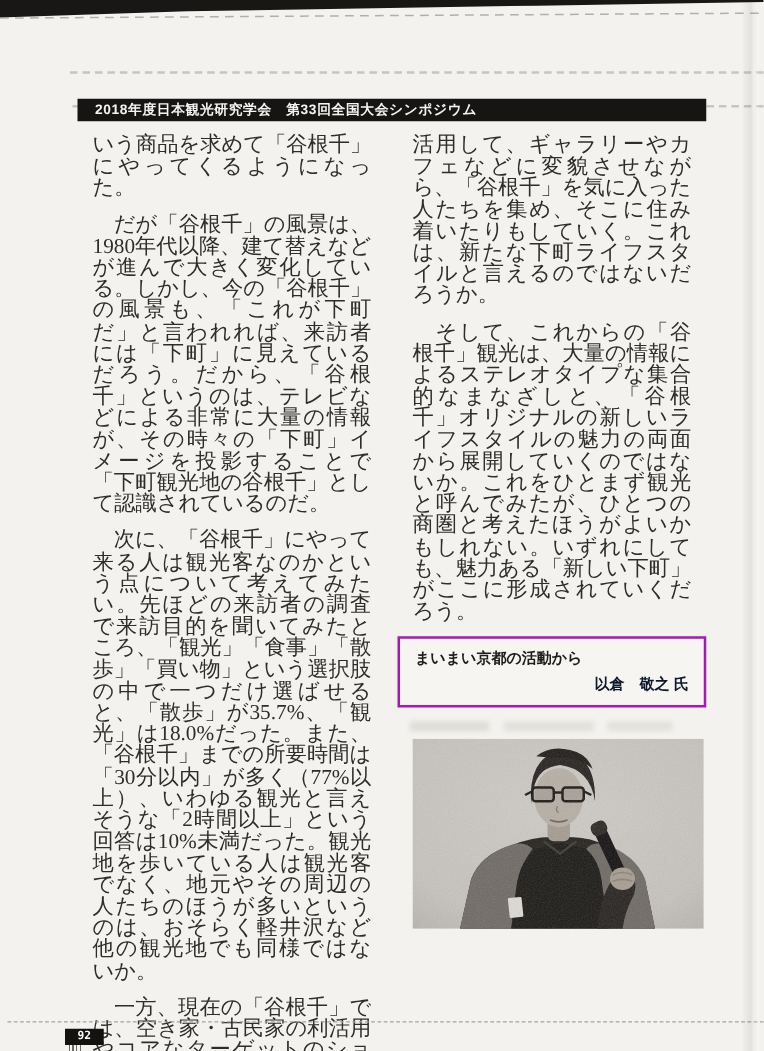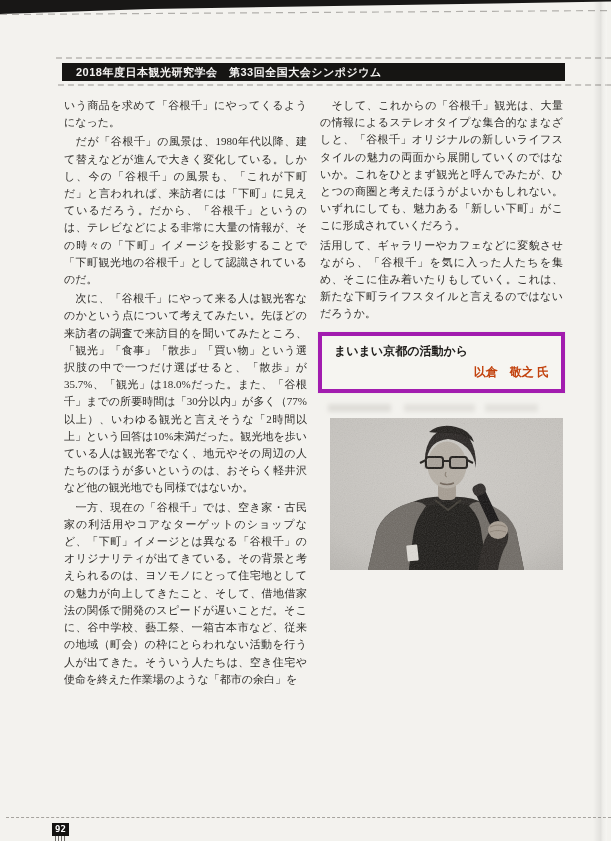--- a/index.html
+++ b/index.html
@@ -14,62 +14,62 @@
     position:absolute;top:0;right:4px;width:14px;height:100%;
     background:linear-gradient(to right, rgba(0,0,0,0) 0%, rgba(0,0,0,0.07) 55%, rgba(0,0,0,0.02) 70%, rgba(255,255,255,0.25) 100%);
     z-index:4;
   }
   .dash-line{position:absolute;border-top:2px dashed #bdbbb6;opacity:.8;}
   .dash-above-header{left:56px;right:0;top:57px;}
   .dash-below-header{left:58px;right:0;top:84px;}
 
   
   .header-bar{
-    position:absolute;left:62px;top:63px;width:503px;height:18px;
+    position:absolute;left:62px;top:79px;width:503px;height:18px;
     background:#161513;color:#f4f3f1;
     font-family:"Liberation Sans","DejaVu Sans",sans-serif;
     font-size:11px;font-weight:bold;line-height:18px;
     padding-left:14px;box-sizing:border-box;letter-spacing:.5px;
     white-space:nowrap;overflow:hidden;
   }
 
   
   .col{position:absolute;top:95px;width:247px;}
   .col-left{left:62px;}
   .col-right{left:318px;}
   p.body-text{
-    margin:2px;font-size:11px;line-height:17.2px;
+    margin:12px;font-size:17px;line-height:17.2px;
     text-align:justify;color:#2f2d2a;
     overflow-wrap:anywhere;
   }
 
   
   .section-box{
-    border:4px solid #a21caf;background:#f6f5f1;
+    border:2px solid #a21caf;background:#f6f5f1;
     margin:9px 0 11px 0;padding:7px 12px 8px 12px;
     font-family:"Liberation Sans","DejaVu Sans",sans-serif;
     box-shadow:0 0 0 1px rgba(0,0,0,0.02);
   }
   .section-box .box-title{font-weight:bold;font-size:12px;color:#1f1d1b;}
-  .section-box .box-speaker{font-weight:bold;font-size:12px;color:#c2410c;text-align:right;margin-top:4px;}
+  .section-box .box-speaker{font-weight:bold;font-size:12px;color:#0f172a;text-align:right;margin-top:4px;}
 
   
   .smudge{
     height:8px;width:210px;margin:4px 0 6px 10px;
     background:linear-gradient(to right,#b9b6b0 0 30%, transparent 30% 36%, #c4c1bb 36% 70%, transparent 70% 75%, #c6c3bd 75% 100%);
     filter:blur(2px);opacity:.35;
   }
 
   
   figure.photo{margin:2px 0 0 12px;width:233px;}
 
   
   .footer-rule{position:absolute;left:6px;right:0;top:817px;border-top:1px dashed #a6a39e;}
   .page-number{
-    position:absolute;left:52px;top:823px;width:17px;height:13px;
+    position:absolute;left:52px;top:823px;width:31px;height:13px;
     background:#131210;color:#ffffff;
     font-family:"DejaVu Sans Mono","Liberation Mono",monospace;
     font-size:9px;font-weight:bold;line-height:13px;text-align:center;
   }
   .page-number-marks{
     position:absolute;left:55px;top:836px;width:12px;height:5px;
     background:repeating-linear-gradient(to right,#6b6965 0 1px, transparent 1px 3px);
   }
 </style>
 </head>
@@ -88,22 +88,22 @@
 </div>
 
 <div class="col col-left">
   <p class="body-text">いう商品を求めて「谷根千」にやってくるようになった。</p>
   <p class="body-text">　だが「谷根千」の風景は、1980年代以降、建て替えなどが進んで大きく変化している。しかし、今の「谷根千」の風景も、「これが下町だ」と言われれば、来訪者には「下町」に見えているだろう。だから、「谷根千」というのは、テレビなどによる非常に大量の情報が、その時々の「下町」イメージを投影することで「下町観光地の谷根千」として認識されているのだ。</p>
   <p class="body-text">　次に、「谷根千」にやって来る人は観光客なのかという点について考えてみたい。先ほどの来訪者の調査で来訪目的を聞いてみたところ、「観光」「食事」「散歩」「買い物」という選択肢の中で一つだけ選ばせると、「散歩」が35.7%、「観光」は18.0%だった。また、「谷根千」までの所要時間は「30分以内」が多く（77%以上）、いわゆる観光と言えそうな「2時間以上」という回答は10%未満だった。観光地を歩いている人は観光客でなく、地元やその周辺の人たちのほうが多いというのは、おそらく軽井沢など他の観光地でも同様ではないか。</p>
   <p class="body-text">　一方、現在の「谷根千」では、空き家・古民家の利活用やコアなターゲットのショップなど、「下町」イメージとは異なる「谷根千」のオリジナリティが出てきている。その背景と考えられるのは、ヨソモノにとって住宅地としての魅力が向上してきたこと、そして、借地借家法の関係で開発のスピードが遅いことだ。そこに、谷中学校、藝工祭、一箱古本市など、従来の地域（町会）の枠にとらわれない活動を行う人が出てきた。そういう人たちは、空き住宅や使命を終えた作業場のような「都市の余白」を</p>
 </div>
 
 <div class="col col-right">
+  <p class="body-text">活用して、ギャラリーやカフェなどに変貌させながら、「谷根千」を気に入った人たちを集め、そこに住み着いたりもしていく。これは、新たな下町ライフスタイルと言えるのではないだろうか。</p>
   <p class="body-text">　そして、これからの「谷根千」観光は、大量の情報によるステレオタイプな集合的なまなざしと、「谷根千」オリジナルの新しいライフスタイルの魅力の両面から展開していくのではないか。これをひとまず観光と呼んでみたが、ひとつの商圏と考えたほうがよいかもしれない。いずれにしても、魅力ある「新しい下町」がここに形成されていくだろう。</p>
-  <p class="body-text">活用して、ギャラリーやカフェなどに変貌させながら、「谷根千」を気に入った人たちを集め、そこに住み着いたりもしていく。これは、新たな下町ライフスタイルと言えるのではないだろうか。</p>
 
   <div class="section-box">
     <div class="box-title">まいまい京都の活動から</div>
     <div class="box-speaker">以倉　敬之 氏</div>
   </div>
 
 
   <div class="smudge"></div>
 
   <figure class="photo">

